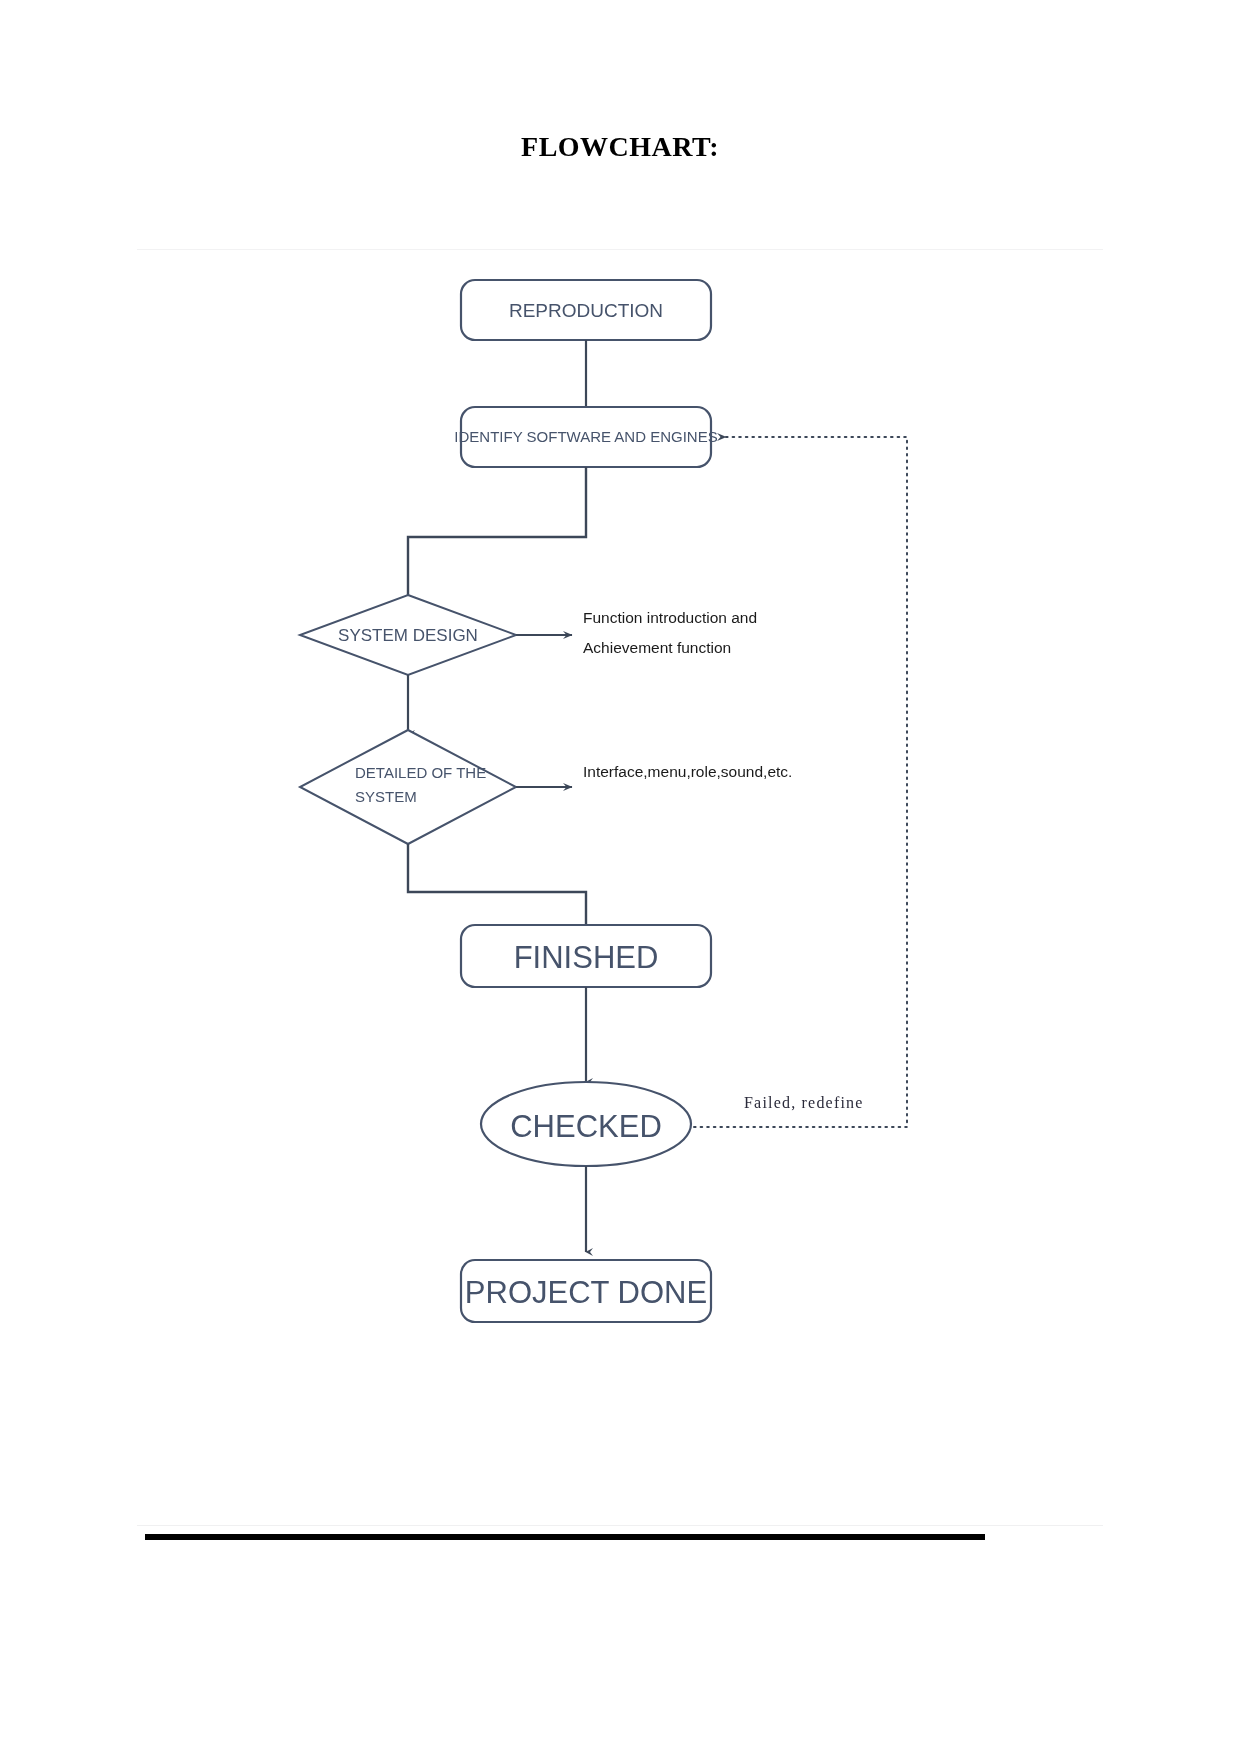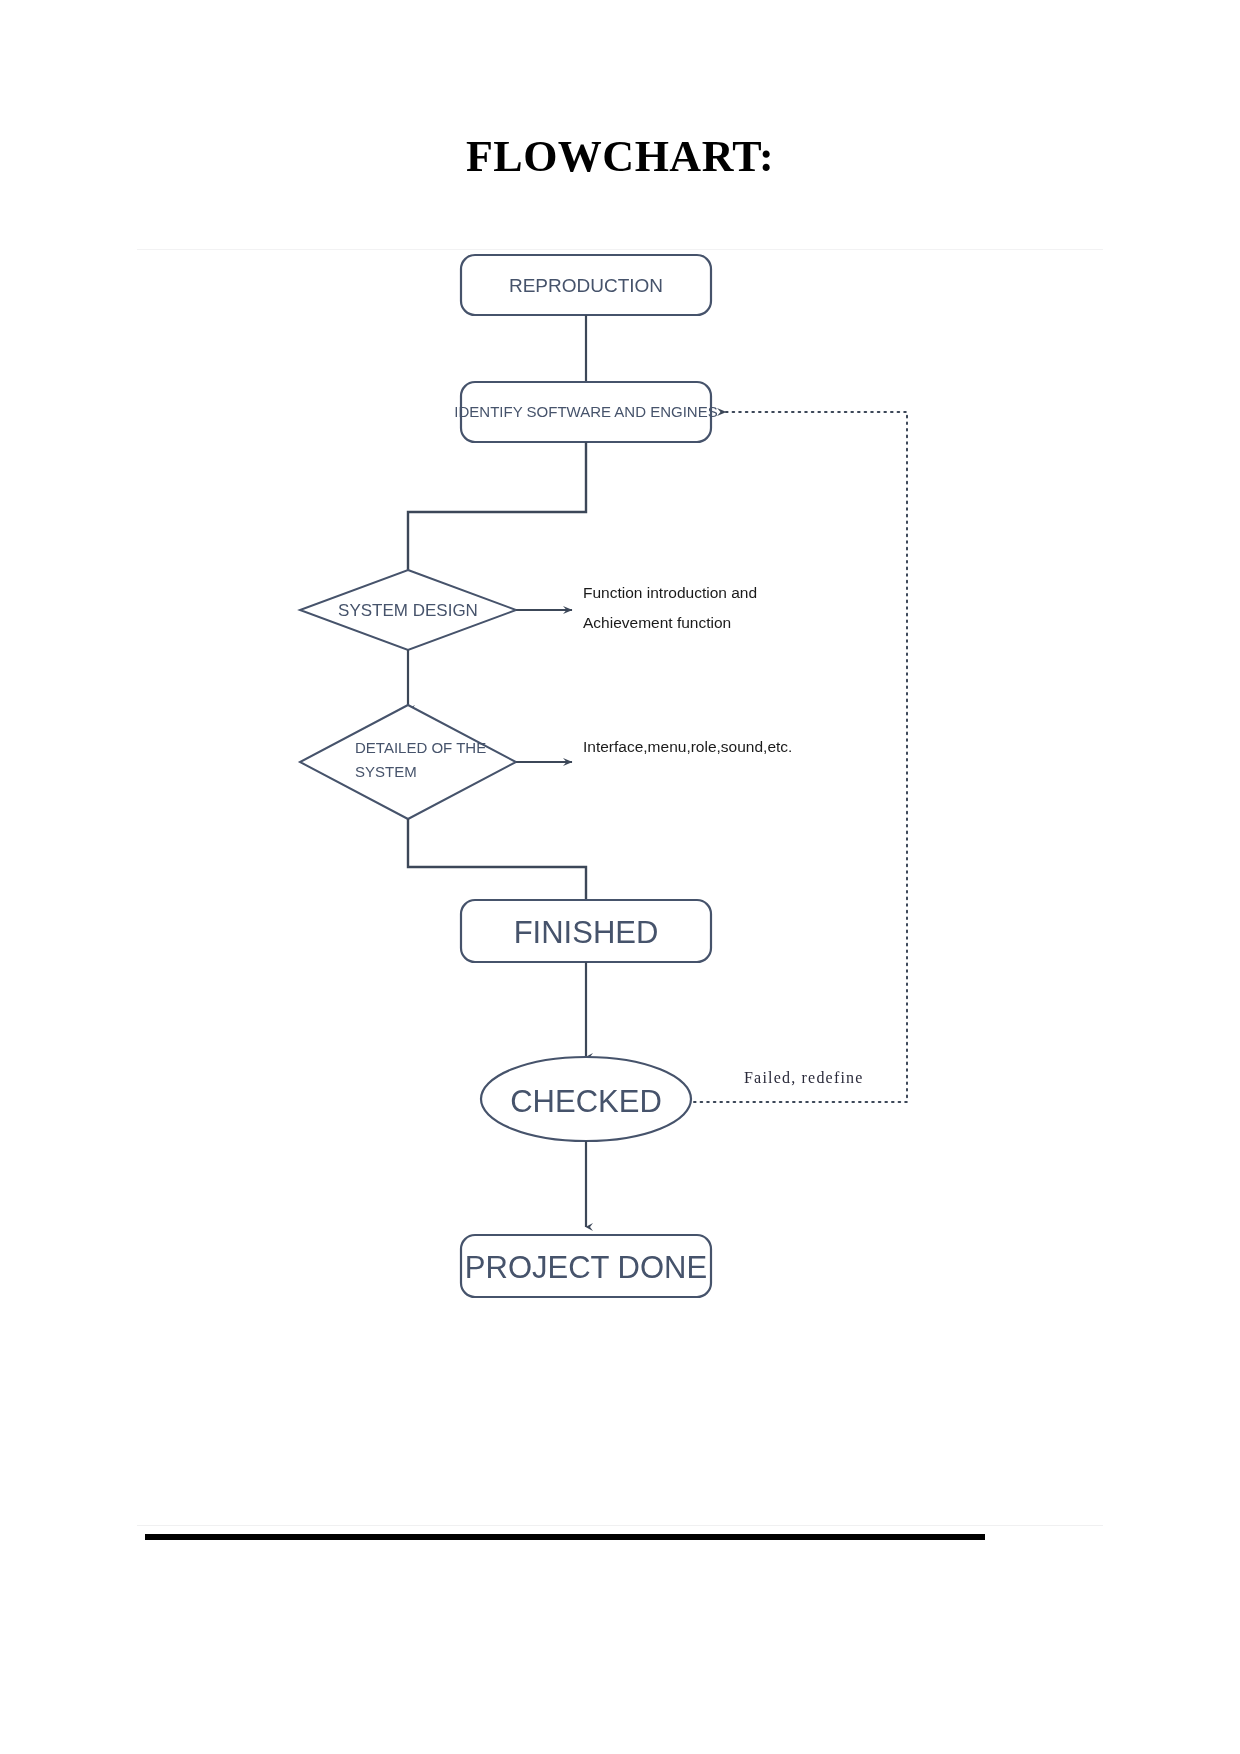--- a/index.html
+++ b/index.html
@@ -20,27 +20,27 @@
     background: #ffffff;
   }
   #doc-title {
     position: absolute;
     top: 131px;
     left: 0;
     width: 1240px;
     text-align: center;
     font-family: "Liberation Serif", serif;
     font-weight: bold;
-    font-size: 44px;
+    font-size: 28px;
     letter-spacing: 0.5px;
     color: #000000;
   }
   #flow-area {
     position: absolute;
-    top: 227px;
+    top: 252px;
     left: 0;
     width: 1240px;
     height: 1120px;
   }
   #flow-svg {
     display: block;
     width: 1240px;
     height: 1120px;
   }
   .node-text {

